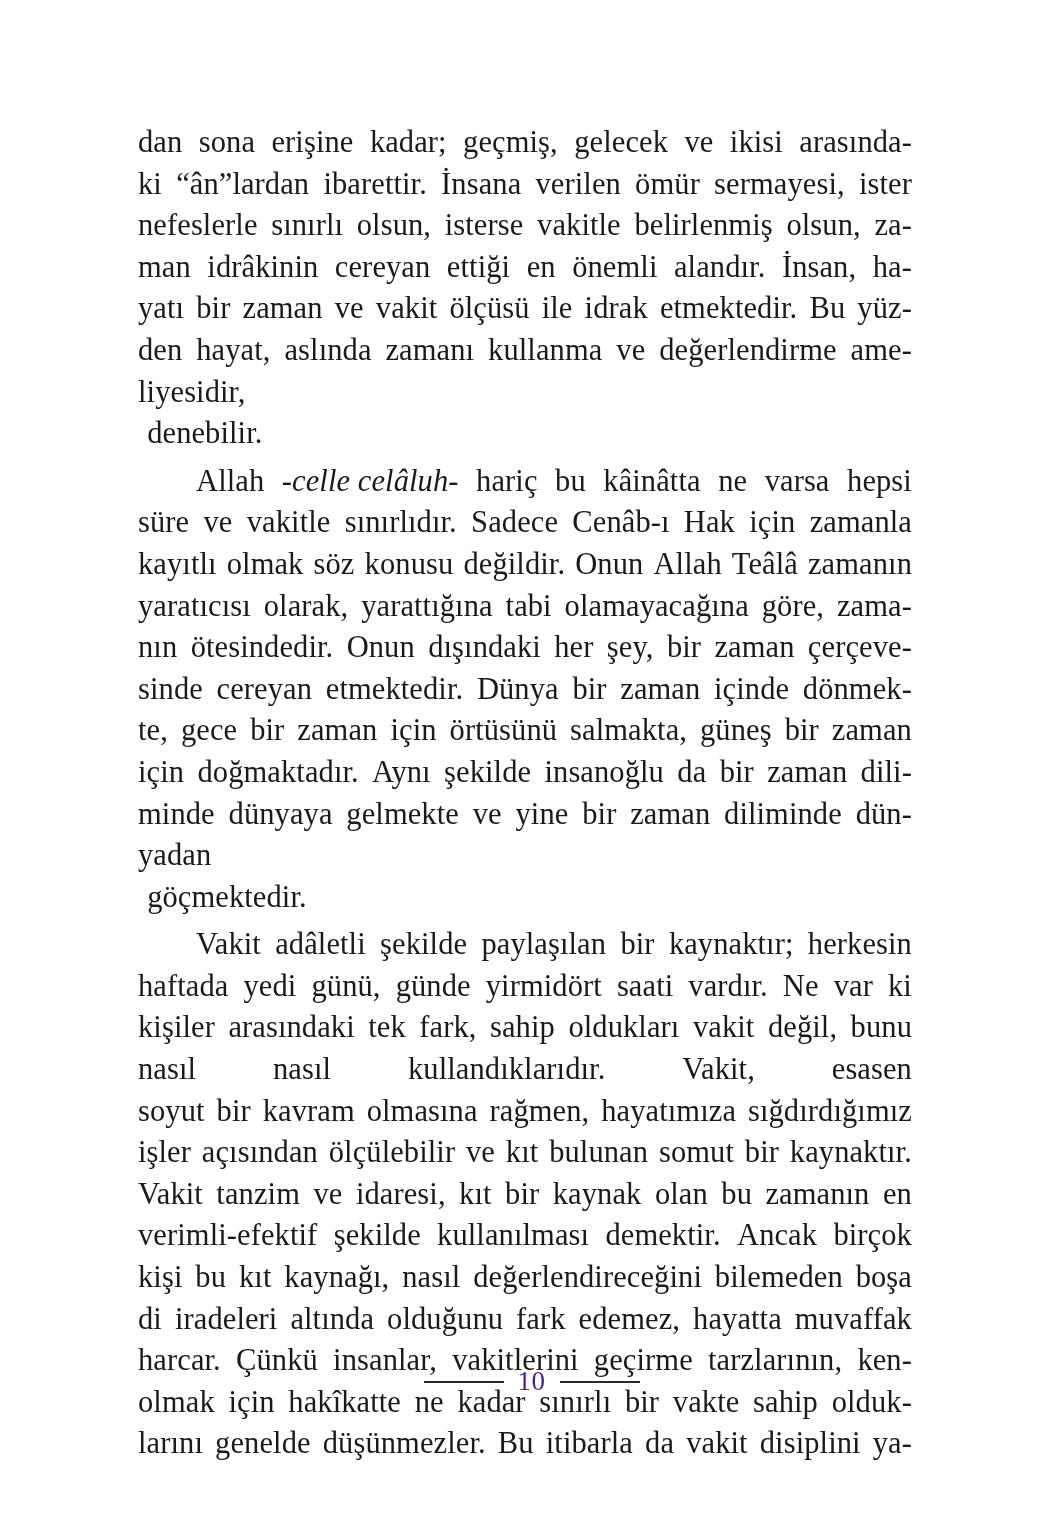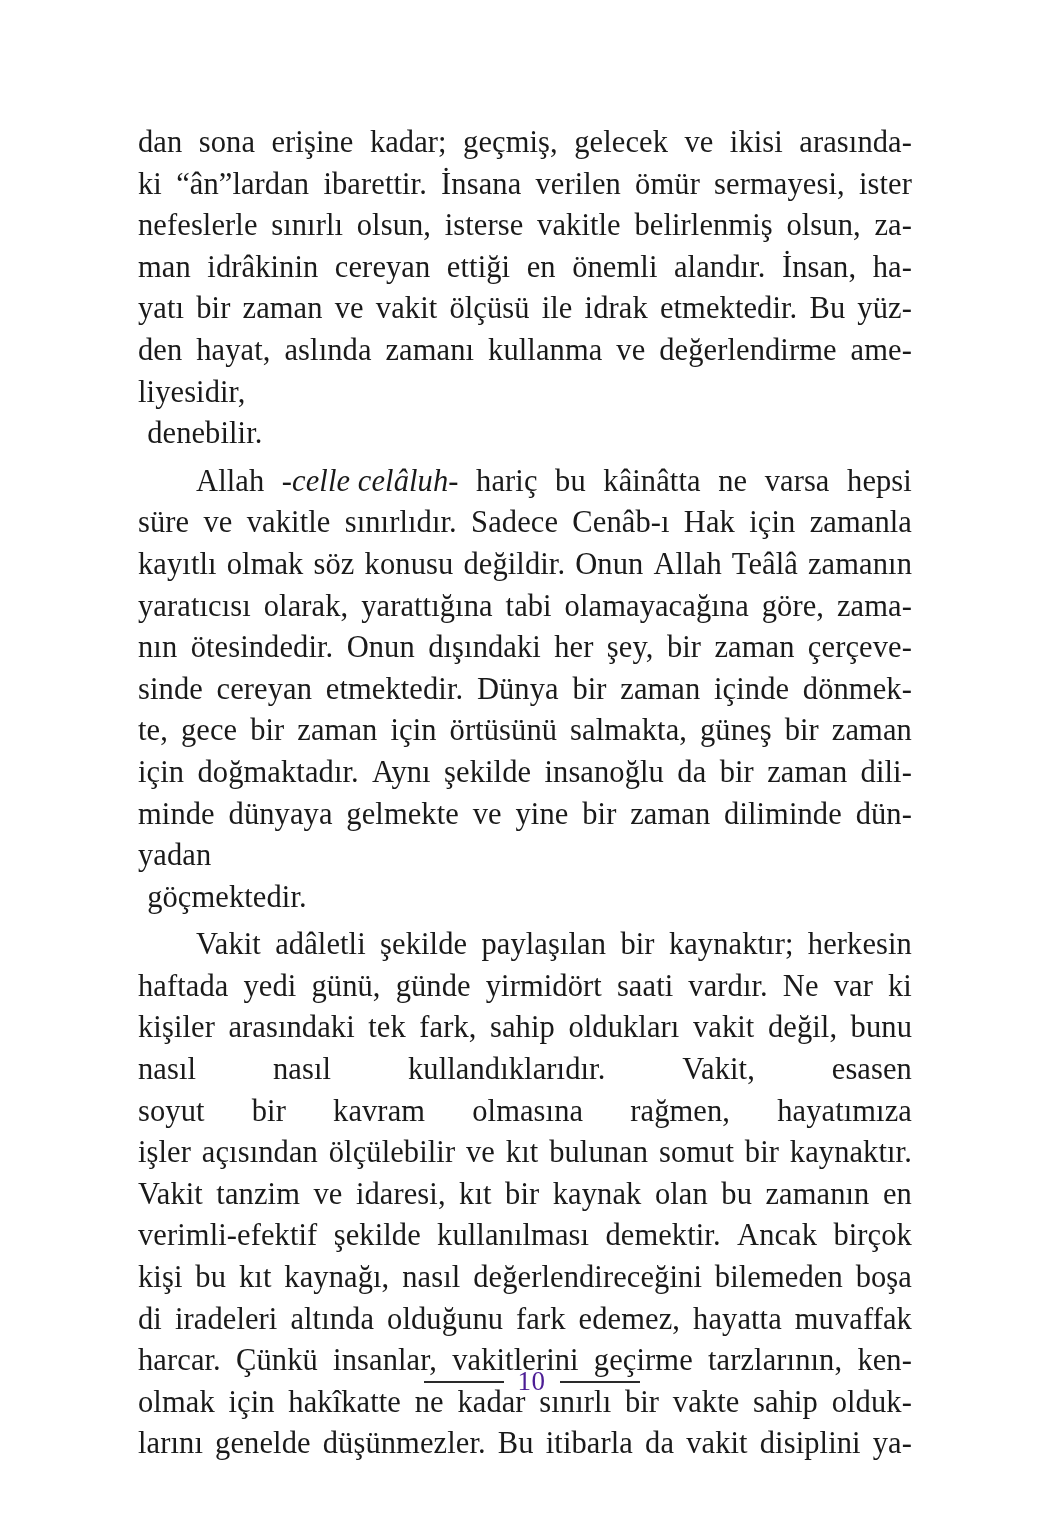--- a/index.html
+++ b/index.html
@@ -120,21 +120,21 @@
         <div class="line justify"><span class="w">te,</span><span class="w">gece</span><span class="w">bir</span><span class="w">zaman</span><span class="w">için</span><span class="w">örtüsünü</span><span class="w">salmakta,</span><span class="w">güneş</span><span class="w">bir</span><span class="w">zaman</span></div>
         <div class="line justify"><span class="w">için</span><span class="w">doğmaktadır.</span><span class="w">Aynı</span><span class="w">şekilde</span><span class="w">insanoğlu</span><span class="w">da</span><span class="w">bir</span><span class="w">zaman</span><span class="w">dili-</span></div>
         <div class="line justify"><span class="w">minde</span><span class="w">dünyaya</span><span class="w">gelmekte</span><span class="w">ve</span><span class="w">yine</span><span class="w">bir</span><span class="w">zaman</span><span class="w">diliminde</span><span class="w">dün-</span></div>
         <div class="line flush"><span class="w">yadan</span><span class="w">göçmektedir.</span></div>
       </div>
       <div class="para">
         <div class="line justify indent"><span class="w">Vakit</span><span class="w">adâletli</span><span class="w">şekilde</span><span class="w">paylaşılan</span><span class="w">bir</span><span class="w">kaynaktır;</span><span class="w">herkesin</span></div>
         <div class="line justify"><span class="w">haftada</span><span class="w">yedi</span><span class="w">günü,</span><span class="w">günde</span><span class="w">yirmidört</span><span class="w">saati</span><span class="w">vardır.</span><span class="w">Ne</span><span class="w">var</span><span class="w">ki</span></div>
         <div class="line justify"><span class="w">kişiler</span><span class="w">arasındaki</span><span class="w">tek</span><span class="w">fark,</span><span class="w">sahip</span><span class="w">oldukları</span><span class="w">vakit</span><span class="w">değil,</span><span class="w">bunu</span></div>
         <div class="line justify"><span class="w">nasıl</span><span class="w">nasıl</span><span class="w">kullandıklarıdır.</span><span class="w">Vakit,</span><span class="w">esasen</span></div>
-        <div class="line justify"><span class="w">soyut</span><span class="w">bir</span><span class="w">kavram</span><span class="w">olmasına</span><span class="w">rağmen,</span><span class="w">hayatımıza</span></div>
+        <div class="line justify"><span class="w">soyut</span><span class="w">bir</span><span class="w">kavram</span><span class="w">olmasına</span><span class="w">rağmen,</span><span class="w">hayatımıza</span><span class="w">sığdırdığımız</span></div>
         <div class="line justify"><span class="w">işler</span><span class="w">açısından</span><span class="w">ölçülebilir</span><span class="w">ve</span><span class="w">kıt</span><span class="w">bulunan</span><span class="w">somut</span><span class="w">bir</span><span class="w">kaynaktır.</span></div>
         <div class="line justify"><span class="w">Vakit</span><span class="w">tanzim</span><span class="w">ve</span><span class="w">idaresi,</span><span class="w">kıt</span><span class="w">bir</span><span class="w">kaynak</span><span class="w">olan</span><span class="w">bu</span><span class="w">zamanın</span><span class="w">en</span></div>
         <div class="line justify"><span class="w">verimli-efektif</span><span class="w">şekilde</span><span class="w">kullanılması</span><span class="w">demektir.</span><span class="w">Ancak</span><span class="w">birçok</span></div>
         <div class="line justify"><span class="w">kişi</span><span class="w">bu</span><span class="w">kıt</span><span class="w">kaynağı,</span><span class="w">nasıl</span><span class="w">değerlendireceğini</span><span class="w">bilemeden</span><span class="w">boşa</span></div>
         <div class="line justify"><span class="w">di</span><span class="w">iradeleri</span><span class="w">altında</span><span class="w">olduğunu</span><span class="w">fark</span><span class="w">edemez,</span><span class="w">hayatta</span><span class="w">muvaffak</span></div>
         <div class="line justify"><span class="w">harcar.</span><span class="w">Çünkü</span><span class="w">insanlar,</span><span class="w">vakitlerini</span><span class="w">geçirme</span><span class="w">tarzlarının,</span><span class="w">ken-</span></div>
         <div class="line justify"><span class="w">olmak</span><span class="w">için</span><span class="w">hakîkatte</span><span class="w">ne</span><span class="w">kadar</span><span class="w">sınırlı</span><span class="w">bir</span><span class="w">vakte</span><span class="w">sahip</span><span class="w">olduk-</span></div>
         <div class="line justify"><span class="w">larını</span><span class="w">genelde</span><span class="w">düşünmezler.</span><span class="w">Bu</span><span class="w">itibarla</span><span class="w">da</span><span class="w">vakit</span><span class="w">disiplini</span><span class="w">ya-</span></div>
       </div>
     </div>

